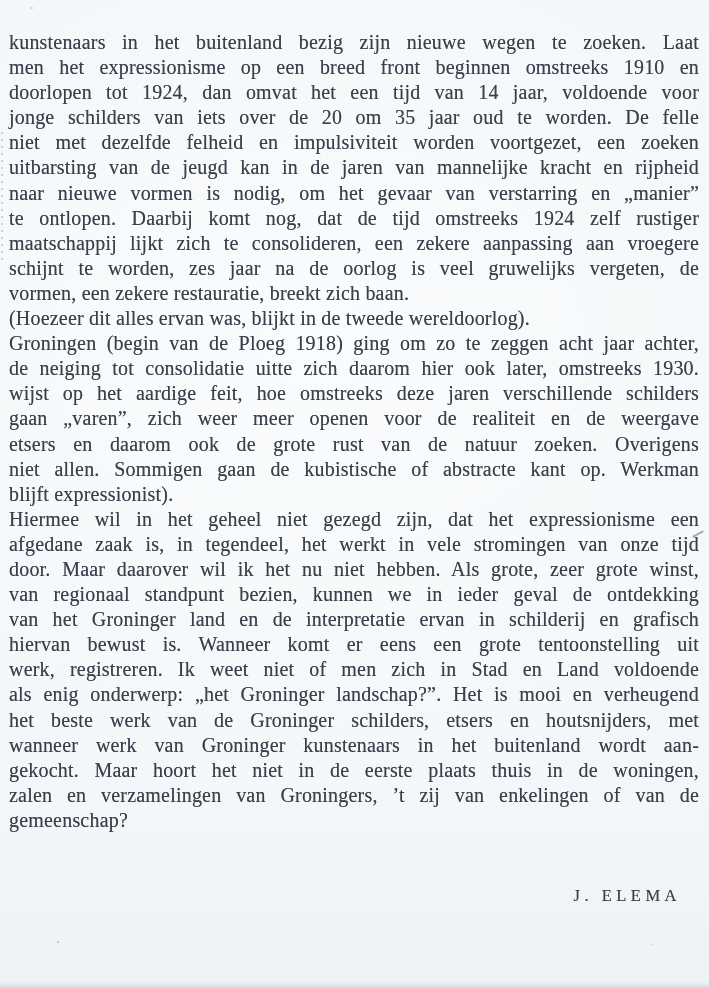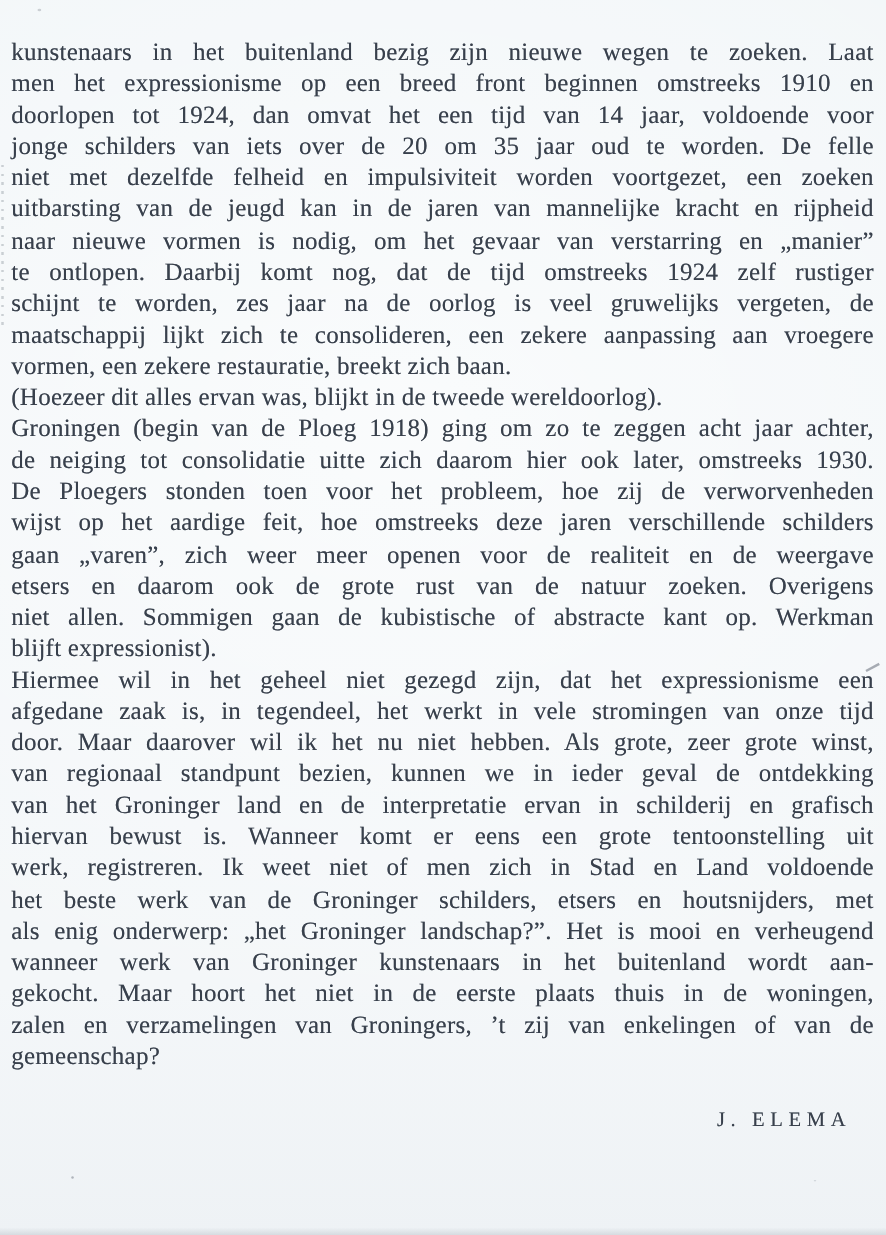--- a/index.html
+++ b/index.html
@@ -82,47 +82,46 @@
   <div class="text-block">
       <div>
         <div class="line">kunstenaars in het buitenland bezig zijn nieuwe wegen te zoeken. Laat</div>
         <div class="line">men het expressionisme op een breed front beginnen omstreeks 1910 en</div>
         <div class="line">doorlopen tot 1924, dan omvat het een tijd van 14 jaar, voldoende voor</div>
         <div class="line">jonge schilders van iets over de 20 om 35 jaar oud te worden. De felle</div>
         <div class="line">niet met dezelfde felheid en impulsiviteit worden voortgezet, een zoeken</div>
         <div class="line">uitbarsting van de jeugd kan in de jaren van mannelijke kracht en rijpheid</div>
         <div class="line">naar nieuwe vormen is nodig, om het gevaar van verstarring en „manier”</div>
         <div class="line">te ontlopen. Daarbij komt nog, dat de tijd omstreeks 1924 zelf rustiger</div>
+        <div class="line">maatschappij lijkt zich te consolideren, een zekere aanpassing aan vroegere</div>
         <div class="line">schijnt te worden, zes jaar na de oorlog is veel gruwelijks vergeten, de</div>
-        <div class="line">maatschappij lijkt zich te consolideren, een zekere aanpassing aan vroegere</div>
         <div class="line line-last">vormen, een zekere restauratie, breekt zich baan.</div>
       </div>
       <div>
         <div class="line line-last">(Hoezeer dit alles ervan was, blijkt in de tweede wereldoorlog).</div>
       </div>
       <div>
         <div class="line">Groningen (begin van de Ploeg 1918) ging om zo te zeggen acht jaar achter,</div>
         <div class="line">de neiging tot consolidatie uitte zich daarom hier ook later, omstreeks 1930.</div>
-        <div class="line">De Ploegers stonden toen voor het probleem, hoe zij de verworvenheden</div>
         <div class="line">wijst op het aardige feit, hoe omstreeks deze jaren verschillende schilders</div>
         <div class="line">gaan „varen”, zich weer meer openen voor de realiteit en de weergave</div>
         <div class="line">etsers en daarom ook de grote rust van de natuur zoeken. Overigens</div>
         <div class="line">niet allen. Sommigen gaan de kubistische of abstracte kant op. Werkman</div>
         <div class="line line-last">blijft expressionist).</div>
       </div>
       <div>
         <div class="line">Hiermee wil in het geheel niet gezegd zijn, dat het expressionisme een</div>
         <div class="line">afgedane zaak is, in tegendeel, het werkt in vele stromingen van onze tijd</div>
         <div class="line">door. Maar daarover wil ik het nu niet hebben. Als grote, zeer grote winst,</div>
         <div class="line">van regionaal standpunt bezien, kunnen we in ieder geval de ontdekking</div>
         <div class="line">van het Groninger land en de interpretatie ervan in schilderij en grafisch</div>
         <div class="line">hiervan bewust is. Wanneer komt er eens een grote tentoonstelling uit</div>
         <div class="line">werk, registreren. Ik weet niet of men zich in Stad en Land voldoende</div>
+        <div class="line">als enig onderwerp: „het Groninger landschap?”. Het is mooi en verheugend</div>
         <div class="line">het beste werk van de Groninger schilders, etsers en houtsnijders, met</div>
-        <div class="line">als enig onderwerp: „het Groninger landschap?”. Het is mooi en verheugend</div>
         <div class="line">wanneer werk van Groninger kunstenaars in het buitenland wordt aan-</div>
         <div class="line">gekocht. Maar hoort het niet in de eerste plaats thuis in de woningen,</div>
         <div class="line">zalen en verzamelingen van Groningers, ’t zij van enkelingen of van de</div>
         <div class="line line-last">gemeenschap?</div>
       </div>
     </div>
   <div class="signature">J. ELEMA</div>
   <div class="speck speck-1"></div>
   <div class="speck speck-2"></div>
   <div class="speck speck-3"></div>

